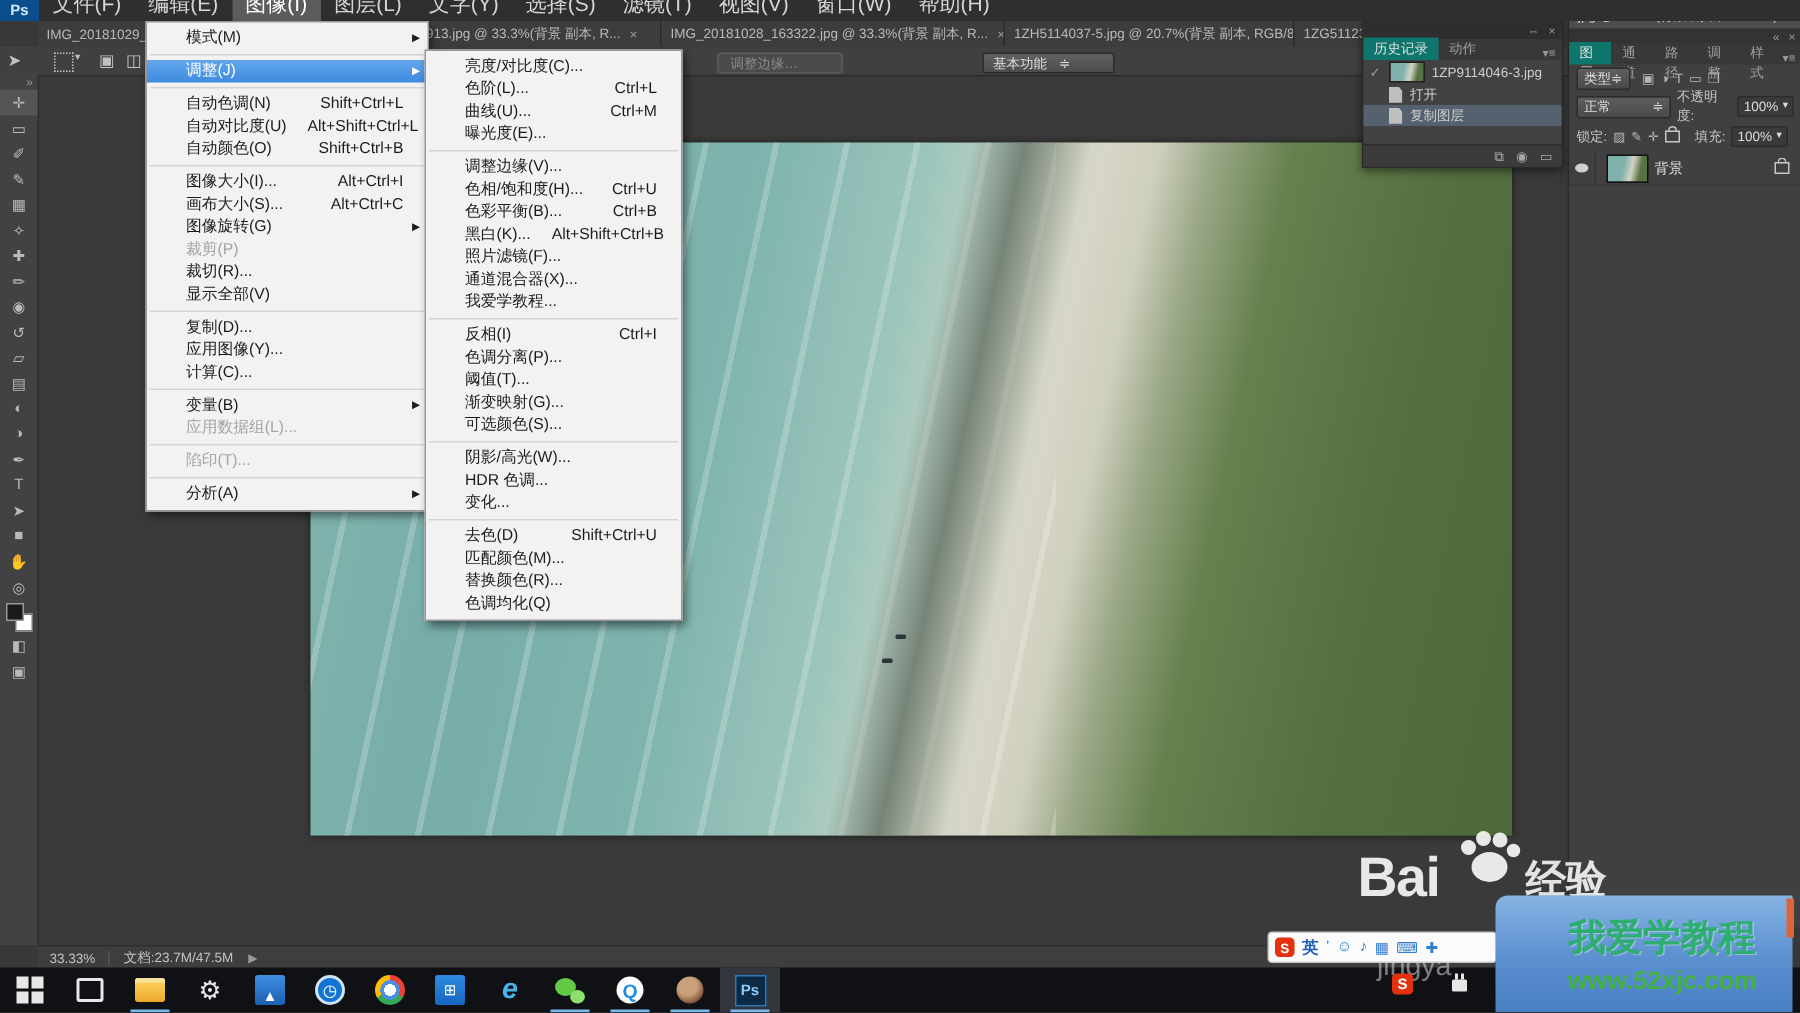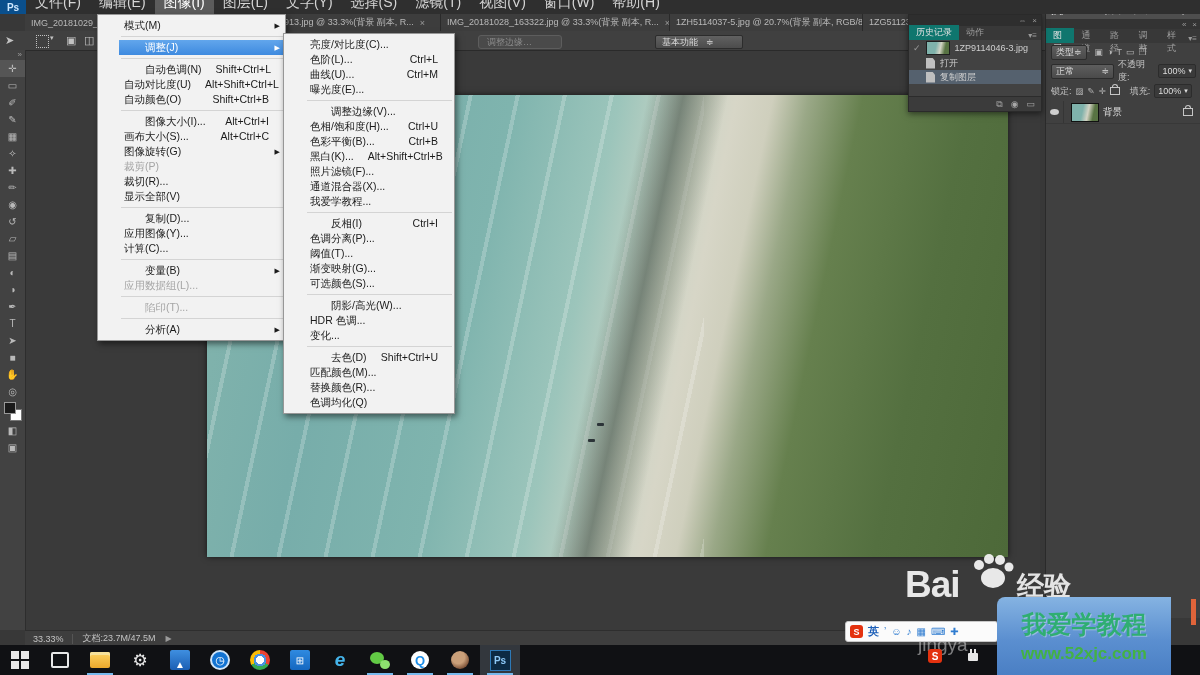--- a/index.html
+++ b/index.html
@@ -59,21 +59,21 @@
     padding:3px 0;z-index:20;}
   #image-menu{left:97px;top:14px;width:187px;}
   #adjust-menu{left:283px;top:33px;width:170px;}
   .mi{height:15px;line-height:15px;font-size:10.5px;color:#1b1b1b;padding:0 16px 0 26px;
     display:flex;justify-content:space-between;position:relative;white-space:nowrap;}
   .mi .sc{color:#1b1b1b;margin-left:14px;}
   .mi.disabled, .mi.disabled .sc{color:#a5a5a5;}
   .mi.active{background:linear-gradient(#62a6ec,#3e8adf);color:#fff;}
   .mi.active .sc{color:#fff;}
   .mi.has-arrow::after{content:"▶";position:absolute;right:5px;font-size:7px;top:0;}
-  .mi.sep-before{margin-top:7px;margin-left:21px;}
+  .mi.sep-before{margin-top:7px;}
   .mi.sep-before::before{content:"";position:absolute;left:2px;right:2px;top:-4px;border-top:1px solid #d4d4d4;}
 
   
   #history{left:908px;top:14px;width:132px;height:96px;background:#424242;border:1px solid #2a2a2a;z-index:8;
     box-shadow:0 2px 6px rgba(0,0,0,.5);}
   #history .ptop{height:11px;background:#2e2e2e;color:#9a9a9a;font-size:8px;display:flex;justify-content:flex-end;gap:6px;padding:0 4px;align-items:center;}
   .ptabs{height:14px;background:#383838;display:flex;align-items:flex-end;color:#9f9f9f;font-size:9px;}
   .ptab{padding:1px 7px;height:13px;line-height:13px;}
   .ptab.active{background:#0f766e;color:#e0e0e0;}
   .pmenu{margin-left:auto;color:#9a9a9a;font-size:8px;padding-right:4px;}
@@ -155,21 +155,21 @@
   #baidu-wm .jy-cn{position:absolute;left:112px;top:16px;font-size:27px;font-weight:bold;color:#ededed;}
   #jingya-wm{left:918px;top:634px;z-index:6;color:rgba(215,215,215,.55);font-size:19px;}
   #sogou-tray{left:928px;top:649px;width:14px;height:14px;background:#e4320f;border-radius:3px;color:#fff;
     font-size:10px;font-weight:bold;display:flex;align-items:center;justify-content:center;z-index:6;}
   #plug-icon{left:968px;top:649px;width:10px;height:12px;z-index:6;}
   #plug-icon .body{position:absolute;left:0;top:4px;width:10px;height:8px;background:#e8e8e8;border-radius:1px;}
   #plug-icon .p1,#plug-icon .p2{position:absolute;top:0;width:2px;height:4px;background:#e8e8e8;}
   #plug-icon .p1{left:2px;} #plug-icon .p2{left:6px;}
   #wm-card{left:997px;top:597px;width:174px;height:78px;z-index:10;border-radius:8px 0 0 0;
     background:linear-gradient(180deg,#85b3e2 0%,#5b8fd0 55%,#4a7fc4 100%);
-    display:flex;flex-direction:column;align-items:center;justify-content:center;gap:3px;}
+    display:flex;flex-direction:column;align-items:center;justify-content:center;gap:3px;padding-left:24px;}
   #wm-card .t1{font-size:25px;font-weight:bold;color:#2fae72;text-shadow:1px 1px 0 rgba(255,255,255,.35);}
   #wm-card .t2{font-size:17px;font-weight:bold;color:#43b243;}
   #accent-bar{left:1191px;top:599px;width:5px;height:26px;background:#e0643a;z-index:11;}
 </style>
 </head>
 <body>
 
 <div id="screen">
 
   <div id="menubar" class="abs">

